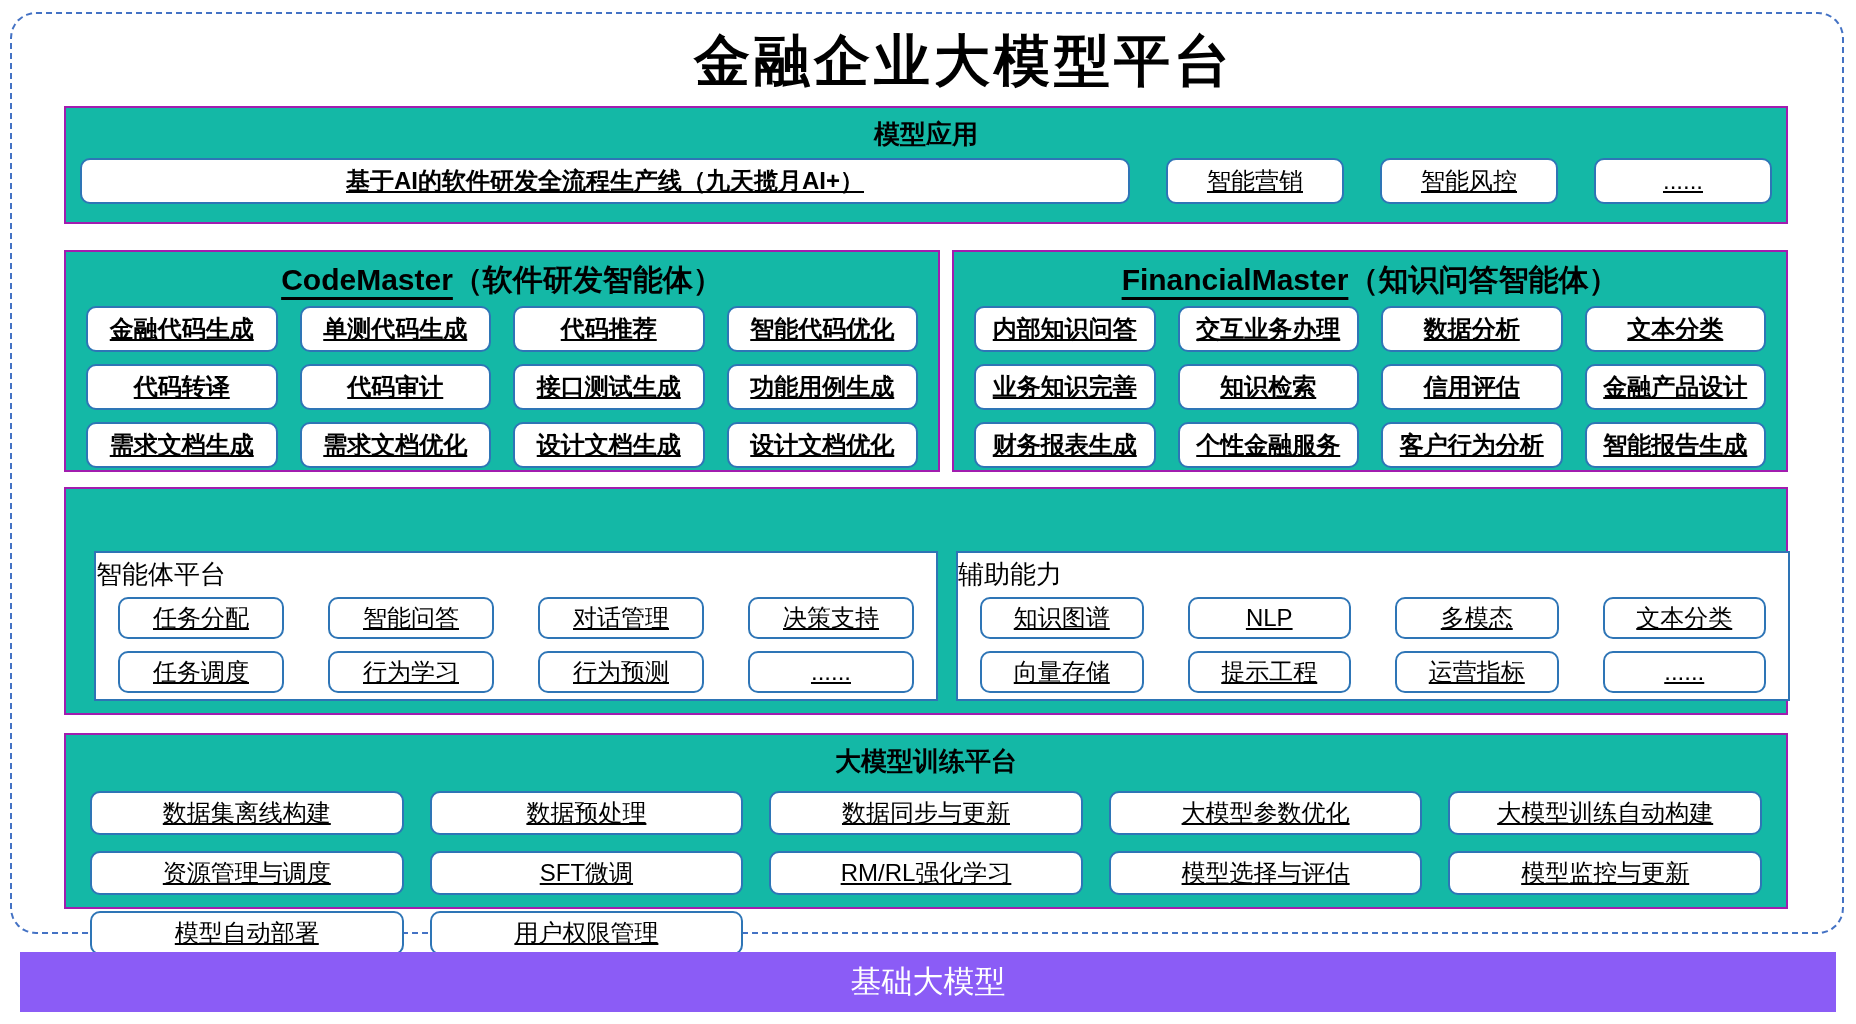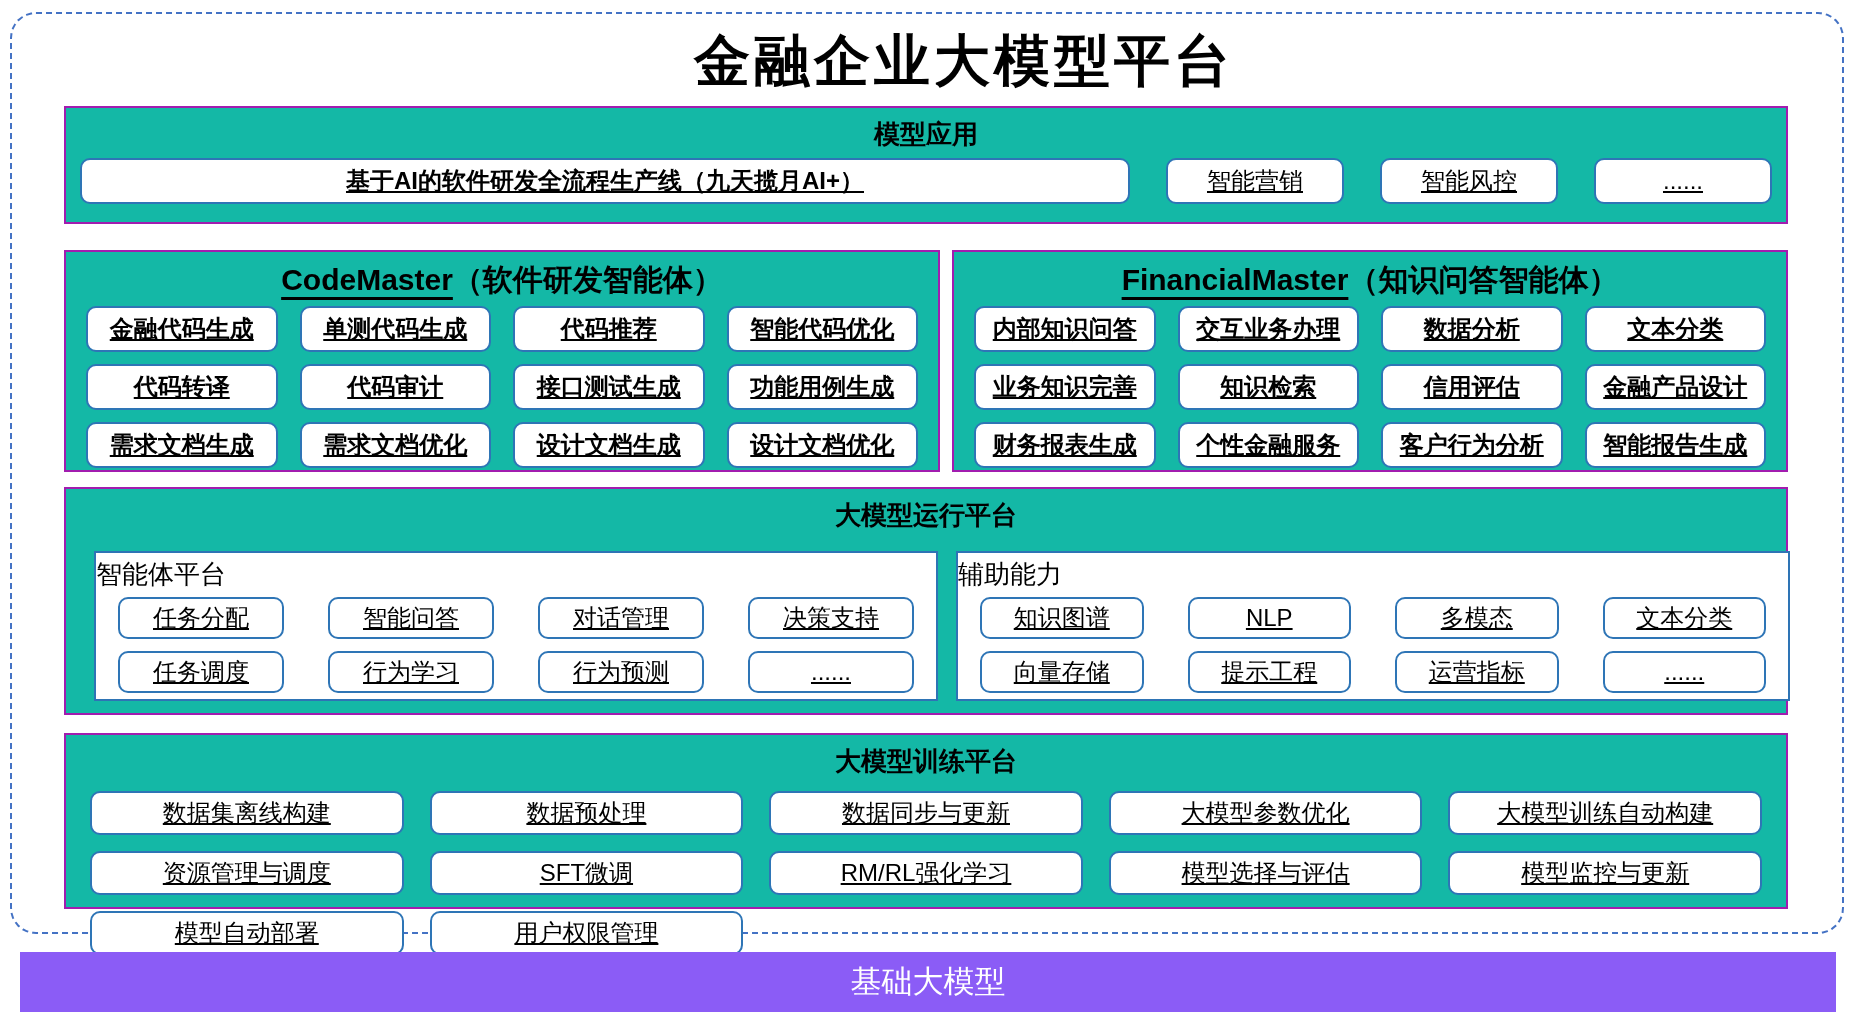--- a/index.html
+++ b/index.html
@@ -95,21 +95,20 @@
       <div class="btn bold">信用评估</div>
       <div class="btn bold">金融产品设计</div>
       <div class="btn bold">财务报表生成</div>
       <div class="btn bold">个性金融服务</div>
       <div class="btn bold">客户行为分析</div>
       <div class="btn bold">智能报告生成</div>
     </div>
   </div>
 
   <div class="sec sec3">
-    <div class="sec-header">大模型运行平台</div>
 
     <div class="sub sub-l">
       <div class="sub-header">智能体平台</div>
       <div class="sub-grid">
         <div class="btn">任务分配</div>
         <div class="btn">智能问答</div>
         <div class="btn">对话管理</div>
         <div class="btn">决策支持</div>
         <div class="btn">任务调度</div>
         <div class="btn">行为学习</div>

